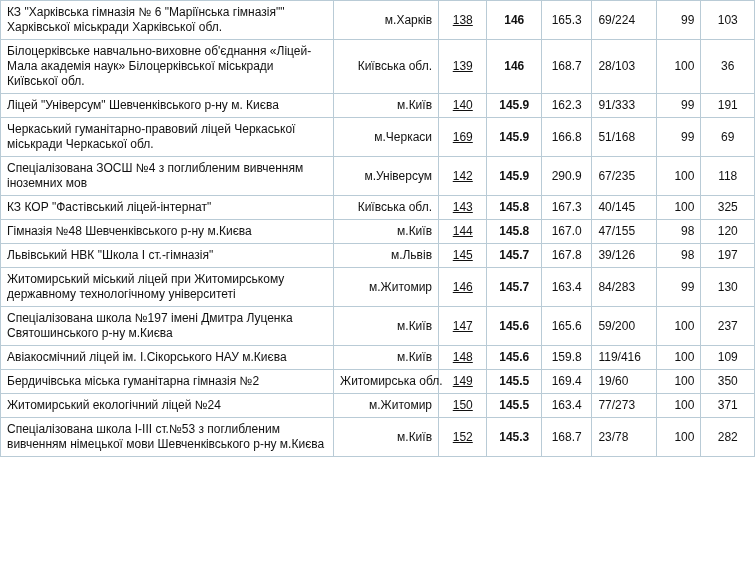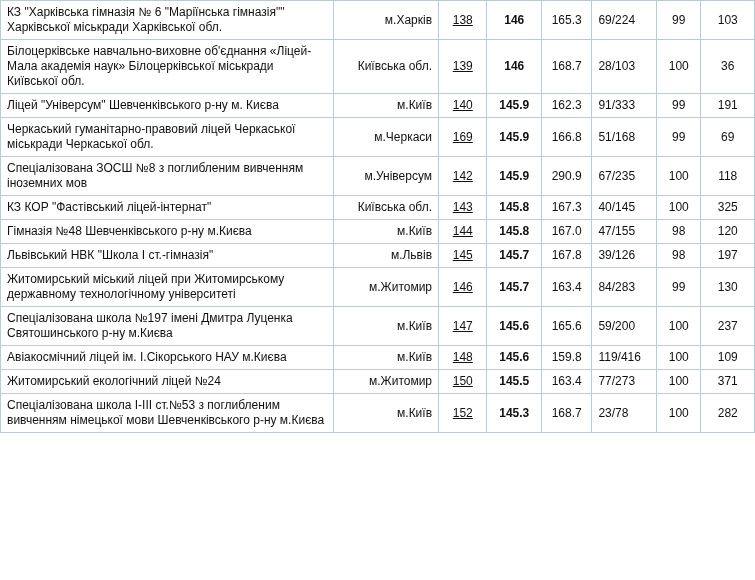--- a/index.html
+++ b/index.html
@@ -42,21 +42,21 @@
   td.c-score {
     text-align: center;
     font-weight: bold;
   }
   td.c-avg {
     text-align: center;
   }
   td.c-ratio {
   }
   td.c-p1 {
-    text-align: center;
+    text-align: right;
     margin-left: 24px;
   }
   td.c-p2 {
     text-align: center;
   }
   col.w-name { width: 330px; }
   col.w-city { width: 104px; }
   col.w-rank { width: 48px; }
   col.w-score { width: 54px; }
   col.w-avg { width: 50px; }
@@ -113,21 +113,21 @@
       <td class="c-name">Черкаський гуманітарно-правовий ліцей Черкаської міськради Черкаської обл.</td>
       <td class="c-city">м.Черкаси</td>
       <td class="c-rank">169</td>
       <td class="c-score">145.9</td>
       <td class="c-avg">166.8</td>
       <td class="c-ratio">51/168</td>
       <td class="c-p1">99</td>
       <td class="c-p2">69</td>
     </tr>
     <tr>
-      <td class="c-name">Спеціалізована ЗОСШ №8 з поглибленим вивченням іноземних мов</td>
+      <td class="c-name">Спеціалізована ЗОСШ №4 з поглибленим вивченням іноземних мов</td>
       <td class="c-city">м.Універсум</td>
       <td class="c-rank">142</td>
       <td class="c-score">145.9</td>
       <td class="c-avg">290.9</td>
       <td class="c-ratio">67/235</td>
       <td class="c-p1">100</td>
       <td class="c-p2">118</td>
     </tr>
     <tr>
       <td class="c-name">КЗ КОР "Фастівський ліцей-інтернат"</td>
@@ -183,20 +183,30 @@
       <td class="c-name">Авіакосмічний ліцей ім. І.Сікорського НАУ м.Києва</td>
       <td class="c-city">м.Київ</td>
       <td class="c-rank">148</td>
       <td class="c-score">145.6</td>
       <td class="c-avg">159.8</td>
       <td class="c-ratio">119/416</td>
       <td class="c-p1">100</td>
       <td class="c-p2">109</td>
     </tr>
     <tr>
+      <td class="c-name">Бердичівська міська гуманітарна гімназія №2</td>
+      <td class="c-city">Житомирська обл.</td>
+      <td class="c-rank">149</td>
+      <td class="c-score">145.5</td>
+      <td class="c-avg">169.4</td>
+      <td class="c-ratio">19/60</td>
+      <td class="c-p1">100</td>
+      <td class="c-p2">350</td>
+    </tr>
+    <tr>
       <td class="c-name">Житомирський екологічний ліцей №24</td>
       <td class="c-city">м.Житомир</td>
       <td class="c-rank">150</td>
       <td class="c-score">145.5</td>
       <td class="c-avg">163.4</td>
       <td class="c-ratio">77/273</td>
       <td class="c-p1">100</td>
       <td class="c-p2">371</td>
     </tr>
     <tr>

